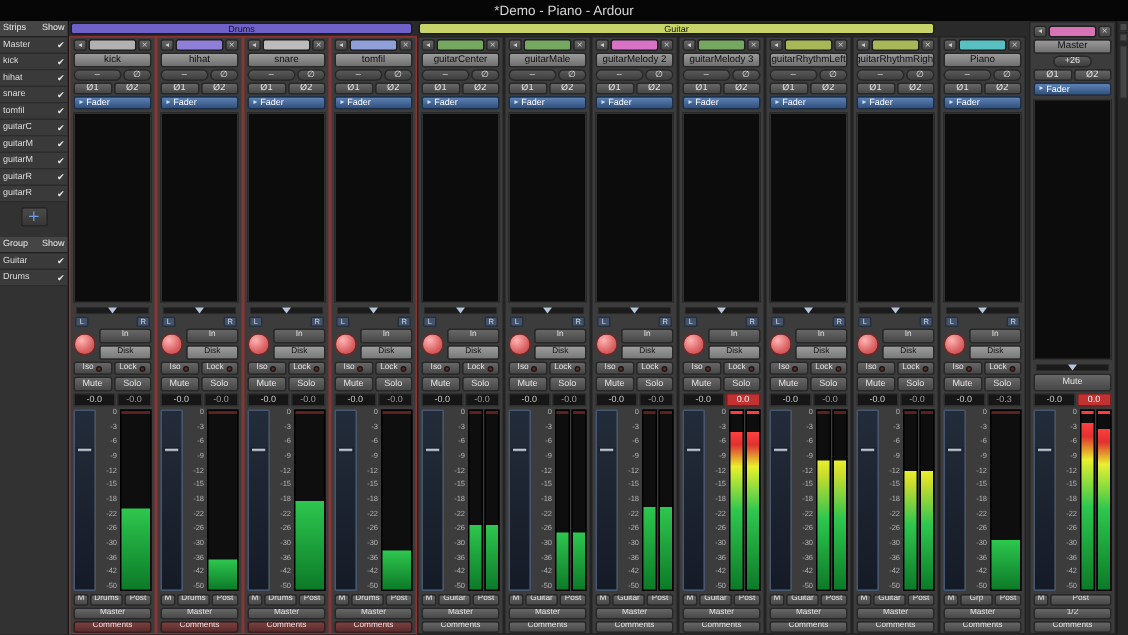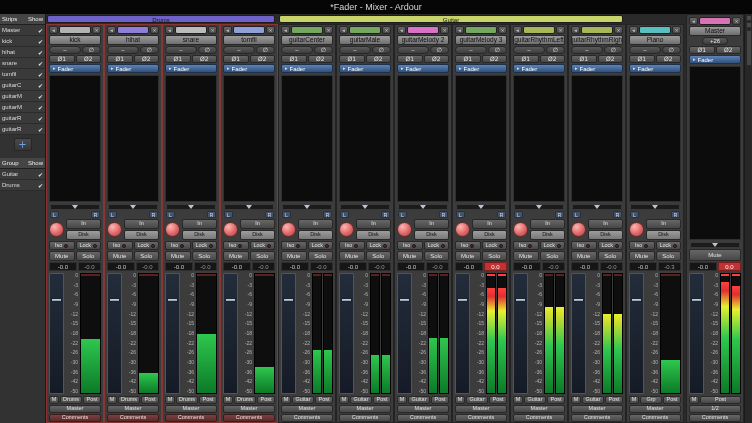--- a/index.html
+++ b/index.html
@@ -88,21 +88,21 @@
   
   .vscroll{flex:0 0 8px;background:#272727;border-left:1px solid #1a1a1a;display:flex;flex-direction:column;align-items:center;padding-top:1px;gap:1px;}
   .vs-btn{width:6px;height:6px;background:#4a4a4a;border:1px solid #2a2a2a;}
   .vs-thumb{width:6px;height:36px;background:#454545;border:1px solid #2a2a2a;margin-top:1px;}
 </style>
 </head>
 <body>
 
 <div class="window">
   <div class="titlebar">
-    <span>*Fader - Mixer - Ardour</span>
+    <span>*Demo - Piano - Ardour</span>
   </div>
   <div class="content">
 
     <aside class="sidebar">
       <div class="panel-header">
         <span>Strips</span>
         <span>Show</span>
       </div>
       <div id="strip-list">
           <div class="side-row">

